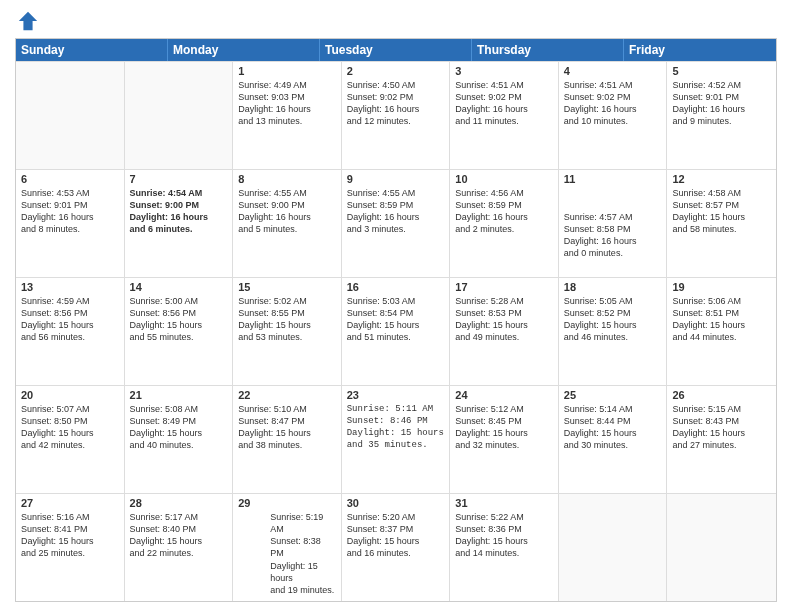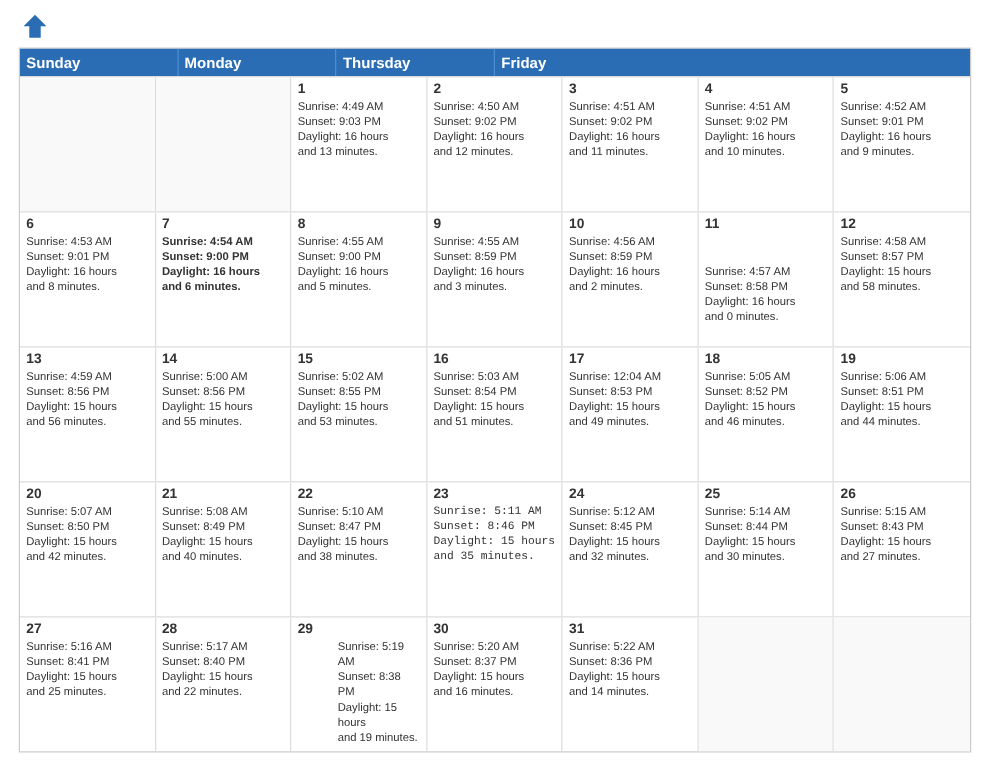--- a/index.html
+++ b/index.html
@@ -61,21 +61,21 @@
       color: #555;
     }
     .calendar {
       flex: 1;
       display: flex;
       flex-direction: column;
       border: 1px solid #ccc;
     }
     .cal-header {
       display: grid;
-      grid-template-columns: repeat(6, 1fr);
+      grid-template-columns: repeat(5, 1fr);
       background: #2a6db5;
     }
     .cal-header-cell {
       color: #fff;
       font-size: 12px;
       font-weight: bold;
       padding: 4px 5px;
       border-right: 1px solid #4a8fd5;
     }
     .cal-header-cell:last-child { border-right: none; }
@@ -129,20 +129,21 @@
     <div class="title-block">
       <div class="month-title"></div>
       <div class="subtitle"></div>
     </div>
   </div>
 
   <div class="calendar">
     <div class="cal-header">
     <div class="cal-header-cell">Sunday</div>
         <div class="cal-header-cell">Monday</div>
+        <div class="cal-header-cell">Tuesday</div>
         <div class="cal-header-cell">Thursday</div>
         <div class="cal-header-cell">Friday</div>
       </div>
     <div class="cal-body">
     <div class="cal-row">
           <div class="cal-cell empty"></div>
           <div class="cal-cell empty"></div>
           <div class="cal-cell">
             <div class="day-num">1</div>
             <div class="day-info" style="white-space: pre-line;">Sunrise: 4:49 AM
@@ -254,21 +255,21 @@
           </div>
           <div class="cal-cell">
             <div class="day-num">16</div>
             <div class="day-info" style="white-space: pre-line;">Sunrise: 5:03 AM
 Sunset: 8:54 PM
 Daylight: 15 hours
 and 51 minutes.</div>
           </div>
           <div class="cal-cell">
             <div class="day-num">17</div>
-            <div class="day-info" style="white-space: pre-line;">Sunrise: 12:04 AM
+            <div class="day-info" style="white-space: pre-line;">Sunrise: 5:28 AM
 Sunset: 8:53 PM
 Daylight: 15 hours
 and 49 minutes.</div>
           </div>
           <div class="cal-cell">
             <div class="day-num">18</div>
             <div class="day-info" style="white-space: pre-line;">Sunrise: 5:05 AM
 Sunset: 8:52 PM
 Daylight: 15 hours
 and 46 minutes.</div>

